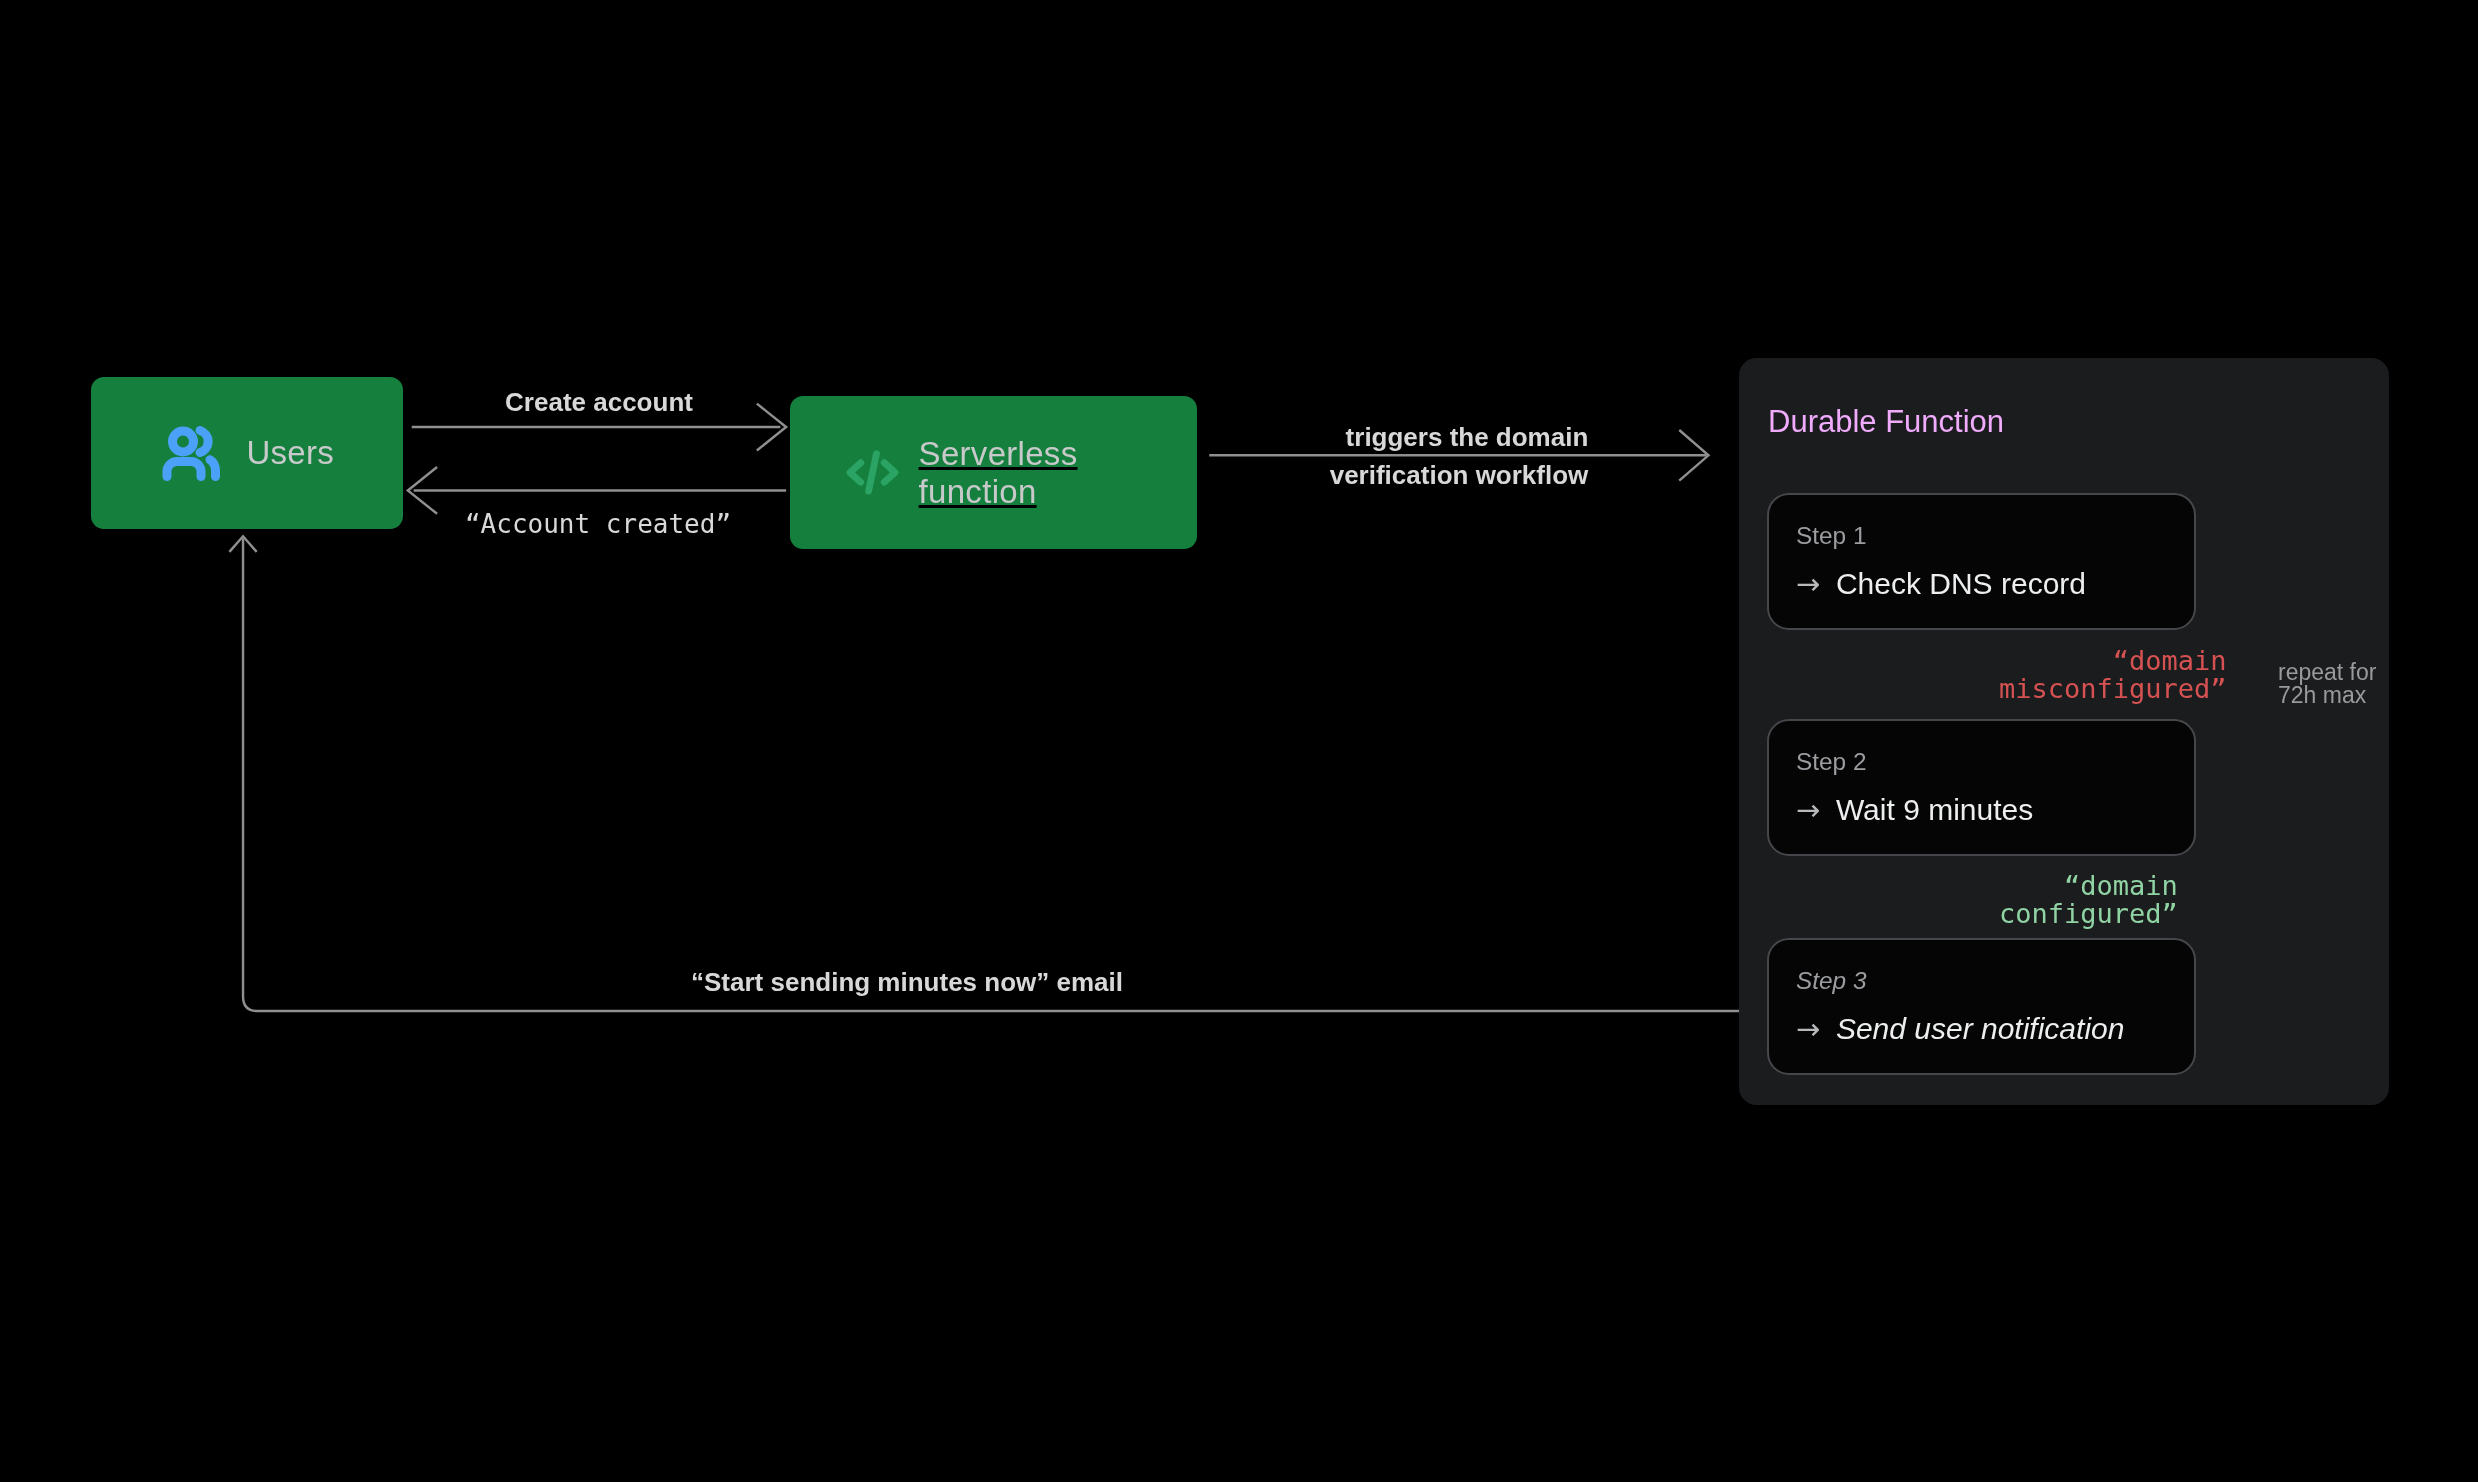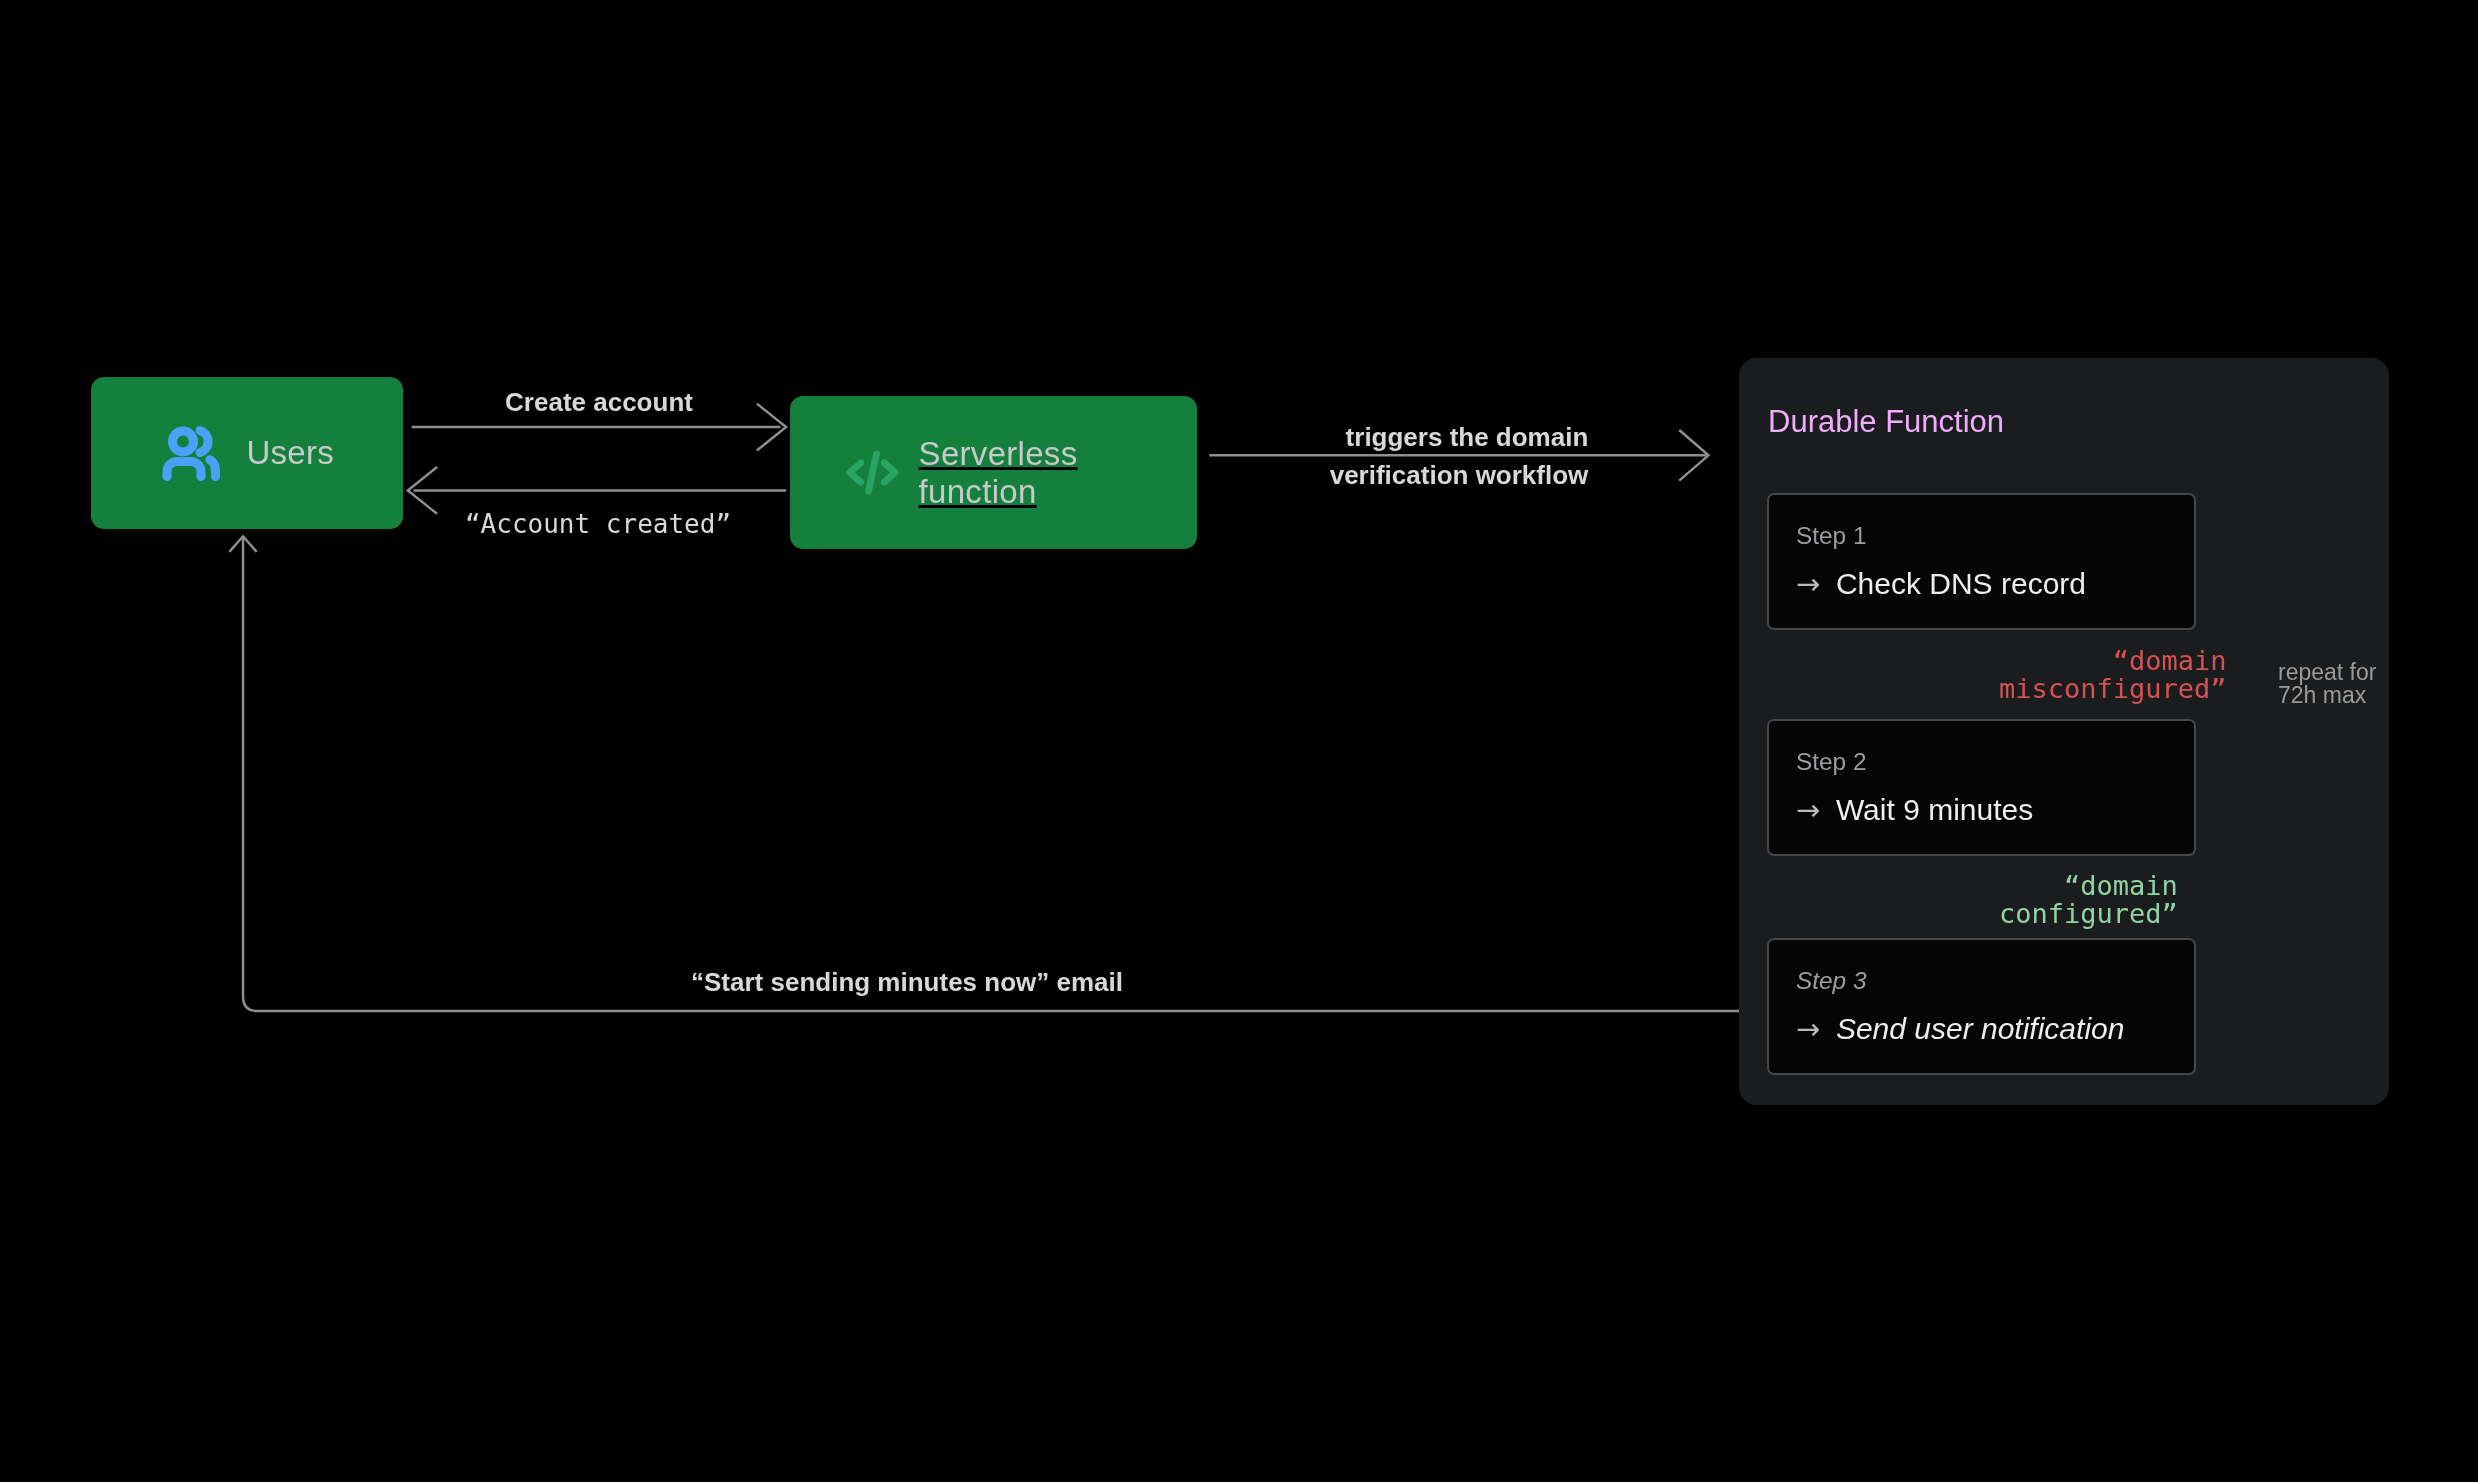--- a/index.html
+++ b/index.html
@@ -18,21 +18,21 @@
   #users-box .icon{margin-left:68px;margin-right:23.4px;}
   #serverless-box{left:790px;top:396px;width:407px;height:153px;text-decoration:underline;}
   #serverless-box .icon{margin-left:54px;margin-right:17.6px;}
   
   #durable-panel{
     left:1739px;top:358px;width:650px;height:747px;background:#1b1c1e;border-radius:17.6px;
   }
   #durable-title{left:1768px;top:404px;color:#f0abfc;font-size:31px;}
   .step{
     position:absolute;left:1767px;width:429px;height:137px;background:#050505;
-    border:2px solid #45474a;border-radius:7px;box-sizing:border-box;
+    border:2px solid #45474a;border-radius:22px;box-sizing:border-box;
   }
   #step1{top:493px;} #step2{top:719px;} #step3{top:938px;font-style:italic;}
   .step-name{position:absolute;left:27px;top:27px;color:#9b9da0;font-size:24.4px;}
   .step-action{
     position:absolute;left:27px;top:72px;color:#eceeef;font-size:30px;
     display:flex;align-items:center;gap:15.6px;
   }
   .step-arrow-glyph{color:#b7b9bb;font-family:"DejaVu Sans",sans-serif;font-size:29px;}
   
   .edge-label{

